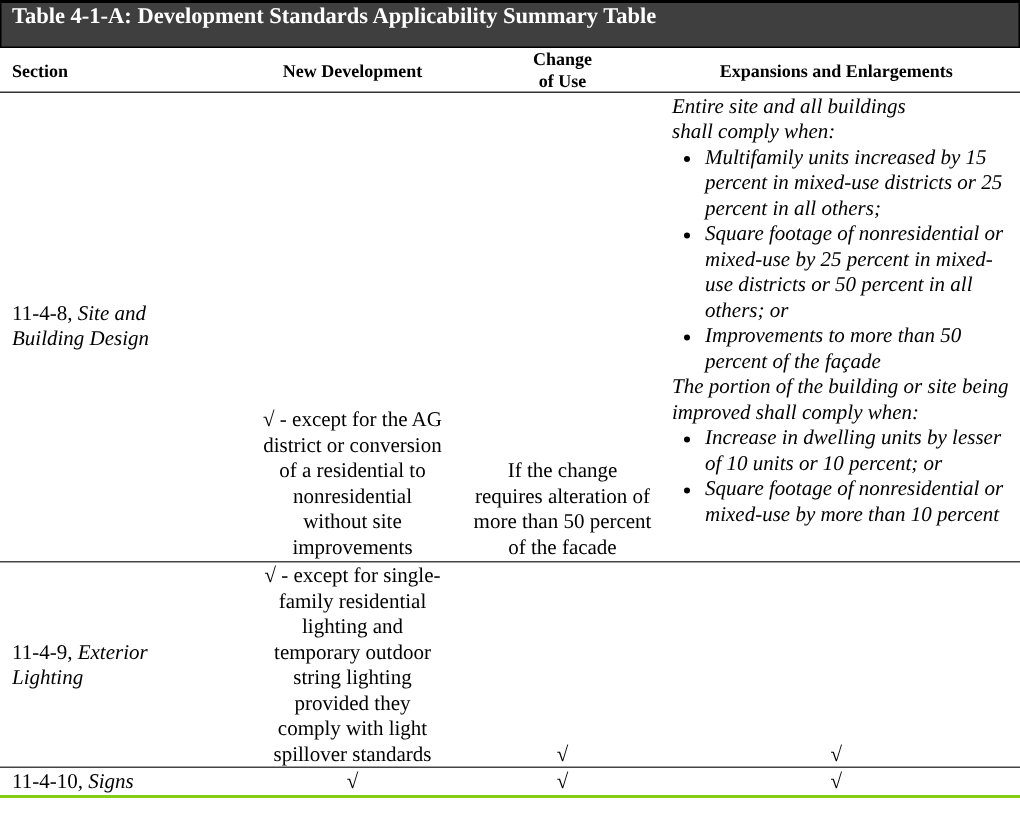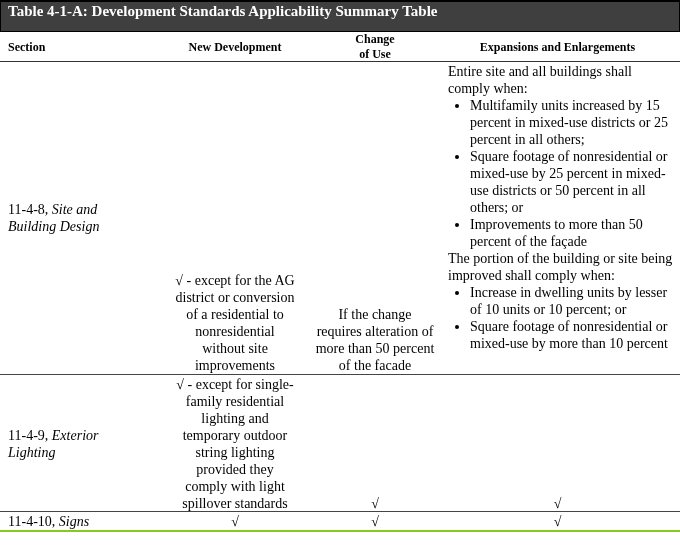--- a/index.html
+++ b/index.html
@@ -34,21 +34,21 @@
     padding-left:8px; padding-right:6px;
   }
   .row3 .section-cell { justify-content:flex-start; padding-top:1px; }
   .ital { font-style:italic; }
   .center-cell {
     display:flex; align-items:flex-end; justify-content:center; text-align:center;
   }
   .narrow { width:122px; }
   .mid { width:120px; }
   .top-center { align-items:flex-start; padding-top:1px; }
-  .exp-cell { padding:1px 4px 0 13px; text-align:left; }
+  .exp-cell { padding:1px 4px 0 13px; text-align:left;font-style:italic; }
   .exp-intro1 { max-width:185px; }
   .exp-cell ul { margin:0; padding-left:22px; }
   .exp-cell li { padding-left:0; }
   .check { font-size:14px; }
 </style>
 </head>
 <body>
 
 <div class="doc">
 

